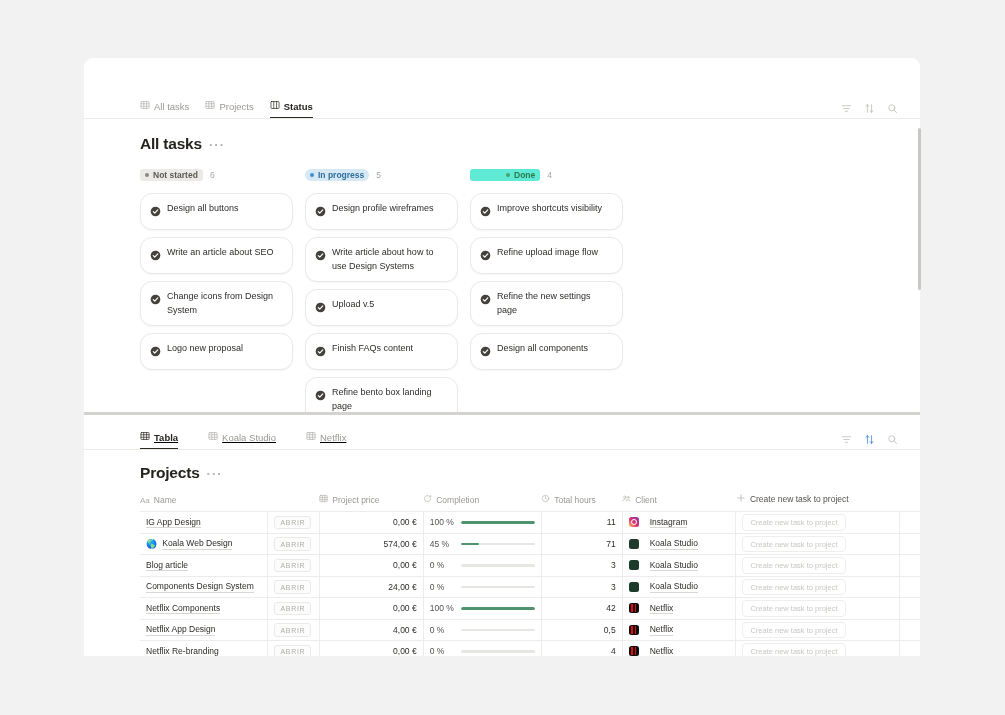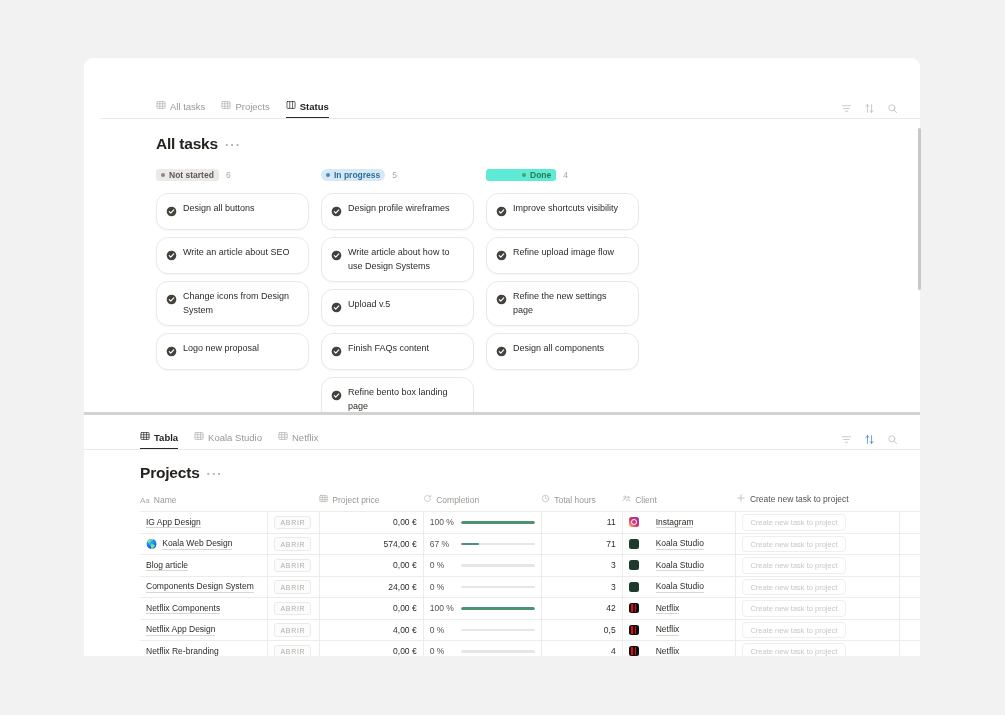--- a/index.html
+++ b/index.html
@@ -63,21 +63,21 @@
     font-size: 15.5px;
     font-weight: bold;
     color: #26231f;
     letter-spacing: -0.2px;
   }
   .dots { color: #b6b3ae; font-size: 13px; letter-spacing: 1px; font-weight: bold; }
 
   
   #kanban-wrap {
     position: absolute;
-    left: 16px; top: 0; right: 0;
+    left: 0; top: 0; right: 0;
     height: 354px;
     overflow: hidden;
   }
   .board {
     display: flex;
     gap: 12px;
     padding-left: 56px;
     margin-top: 14px;
   }
   .column { width: 153px; }
@@ -187,21 +187,21 @@
   .comp-pct { color: #55524e; min-width: 24px; }
   .bar {
     flex: 1;
     height: 2.5px;
     border-radius: 2px;
     background: #e8e6e3;
     position: relative;
     overflow: hidden;
   }
   .bar > i { position: absolute; left: 0; top: 0; bottom: 0; background: #4e9270; border-radius: 2px; display: block; }
-  .client-cell { display: flex; align-items: center; gap: 17px; }
+  .client-cell { display: flex; align-items: center; gap: 11px; }
   .cl-ico {
     width: 10px; height: 10px; border-radius: 2.5px;
     flex: 0 0 auto;
     display: inline-block;
   }
   .cl-name { border-bottom: 1px solid #d9d7d4; padding-bottom: .5px; }
   .newtask {
     display: inline-block;
     border: 1px solid #f0eeec;
     border-radius: 4px;
@@ -400,21 +400,21 @@
       </div>
   </div>
       </div>
   </div>
 
   <div id="splitter"></div>
 
   <div id="projects-wrap">
 
     <div class="tabbar" style="margin-top:8px;">
-      <div id="proj-tabs" style="display:flex;gap:16px;align-items:flex-end;">
+      <div id="proj-tabs" style="display:flex;gap:30px;align-items:flex-end;text-decoration:underline;">
           <div class="tab active">
        <span class="ticon"><svg width="10" height="10" viewBox="0 0 16 16">
                 <rect x="1.5" y="2.5" width="13" height="11" rx="1" stroke="currentColor" fill="none" stroke-width="1.1" stroke-linecap="round" stroke-linejoin="round"></rect>
                 <path d="M1.5 6h13M1.5 10h13M6 2.5v11M10.5 2.5v11" stroke="currentColor" fill="none" stroke-width="1.1" stroke-linecap="round" stroke-linejoin="round"></path>
               </svg></span>
        <span>Tabla</span>
      </div>
           <div class="tab">
        <span class="ticon"><svg width="10" height="10" viewBox="0 0 16 16">
                 <rect x="1.5" y="2.5" width="13" height="11" rx="1" stroke="currentColor" fill="none" stroke-width="1.1" stroke-linecap="round" stroke-linejoin="round"></rect>
@@ -550,21 +550,21 @@
         <span style="font-size:9px">🌎</span>
         <span class="name-txt">Koala Web Design</span>
       </span>
     </td>
     <td class="c-open">
       <span class="abrir">ABRIR</span>
     </td>
     <td class="c-price">574,00 €</td>
     <td>
       <span class="comp-cell">
-        <span class="comp-pct">67 %</span>
+        <span class="comp-pct">45 %</span>
         <span class="bar">
                   <i style="width:25%;background:#4e9270"></i>
                 </span>
       </span>
     </td>
     <td class="c-hours">71</td>
     <td>
       <span class="client-cell">
                 <span class="cl-ico" style="background:#1d3b2b;"></span>
                 <span class="cl-name">Koala Studio</span>

